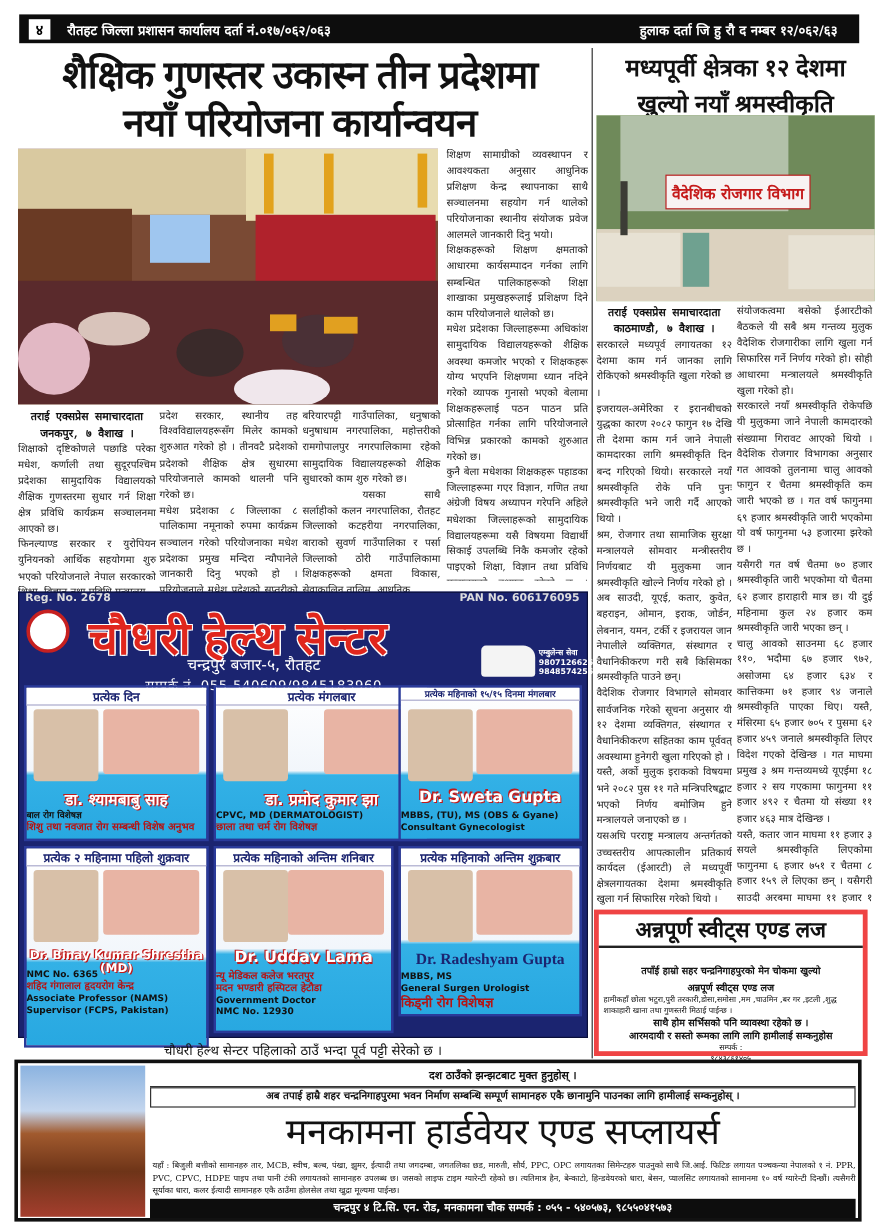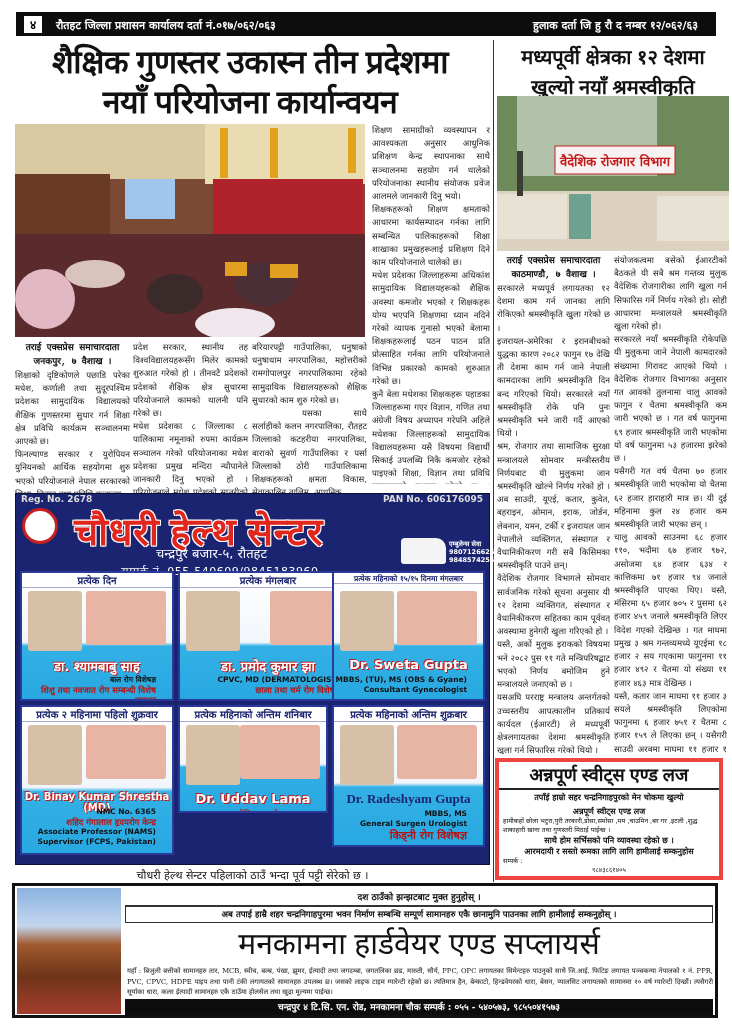--- a/index.html
+++ b/index.html
@@ -28,21 +28,21 @@
   .healthad .logo{position:absolute;left:6px;top:14px;width:36px;height:36px;border-radius:50%;background:#fff;border:3px solid #c62020}
   .healthad .addr{position:absolute;left:140px;top:50px;font-size:13px;color:#fff}
   .healthad .phone{position:absolute;left:105px;top:69px;font-size:11px;color:#fff;letter-spacing:0.5px}
   .healthad .amb{position:absolute;left:385px;top:44px;width:45px;height:26px;background:#f4f4f4;border-radius:4px 10px 3px 3px}
   .healthad .ambtext{position:absolute;left:433px;top:46px;font-size:6.5px;color:#fff;line-height:8px;font-weight:bold}
   .card{position:absolute;background:linear-gradient(#fff 0,#f2f6fb 55%,#33b1e6 58%,#28a8e1 100%);border:2px solid #2a3a9a;overflow:hidden}
   .card .ct{position:absolute;left:0;right:0;top:0;text-align:center;font-size:10px;font-weight:bold;color:#1b2470;background:#fff;border-bottom:1px solid #aac}
   .card .pic{position:absolute;left:6px;top:18px;width:54px;height:60px;background:#d8c0a8;border-radius:3px}
   .card .pic2{position:absolute;right:6px;top:18px;width:80px;height:54px;background:#e8b4a4;border-radius:3px}
   .card .nm{position:absolute;left:0;right:0;top:84px;text-align:center;font-weight:bold;font-size:13px;color:#fff;text-shadow:1px 1px 0 #c21a1a,-1px -1px 0 #c21a1a}
-  .card .ln{position:absolute;left:0;right:16px;text-align:right;font-size:7.5px;font-weight:bold;color:#111;line-height:10px}
+  .card .ln{position:absolute;left:0;right:0;text-align:left;font-size:7.5px;font-weight:bold;color:#111;line-height:10px}
   .card .red{color:#b51414;font-size:8.5px}
   .healthad .foot{position:absolute;left:0;right:0;bottom:-18px;text-align:center;color:#111;font-size:11px}
   
   .sweets{left:495px;top:758px;width:228px;height:122px;border:4px solid #ef4444;text-align:center}
   .sweets .t{font-weight:bold;font-size:18px;line-height:26px;border-bottom:2px solid #222;font-family:"Liberation Sans",sans-serif}
   .sweets .s{font-size:8px;line-height:11px;font-weight:bold}
   .sweets .xs{font-size:6.5px;line-height:9px;text-align:left;padding:0 4px}
   
   .hw{left:12px;top:883px;width:706px;height:135px;border:3px solid #111}
   .hw .img{position:absolute;left:2px;top:2px;width:104px;height:126px;background:linear-gradient(#8bb3e0 0,#c4d6ee 30%,#a15a2e 45%,#6e3418 70%,#a43e2e 100%)}
@@ -185,31 +185,31 @@
   </div>
   <div class="card" style="left:316px;top:77px;width:153px;height:130px">
     <div class="ct" style="font-size:7.5px">प्रत्येक महिनाको १५/१५ दिनमा मंगलबार</div>
     <div class="pic"></div>
     <div class="pic2"></div>
     <div class="nm">Dr. Sweta Gupta</div>
     <div class="ln" style="top:102px">MBBS, (TU), MS (OBS &amp; Gyane)</div>
     <div class="ln" style="top:112px">Consultant Gynecologist</div>
   </div>
 
-  <div class="card" style="left:4px;top:211px;width:154px;height:150px">
+  <div class="card" style="left:4px;top:211px;width:154px;height:168px">
     <div class="ct">प्रत्येक २ महिनामा पहिलो शुक्रवार</div>
     <div class="pic"></div>
     <div class="pic2"></div>
     <div class="nm" style="font-size:10px">Dr. Binay Kumar Shrestha (MD)</div>
     <div class="ln" style="top:100px">NMC No. 6365</div>
     <div class="ln red" style="top:110px">शहिद गंगालाल हृदयरोग केन्द्र</div>
     <div class="ln" style="top:120px">Associate Professor (NAMS)</div>
     <div class="ln" style="top:130px">Supervisor (FCPS, Pakistan)</div>
   </div>
-  <div class="card" style="left:162px;top:211px;width:150px;height:108px">
+  <div class="card" style="left:162px;top:211px;width:150px;height:156px">
     <div class="ct">प्रत्येक महिनाको अन्तिम शनिबार</div>
     <div class="pic"></div>
     <div class="pic2"></div>
     <div class="nm">Dr. Uddav Lama</div>
     <div class="ln red" style="top:102px">न्यू मेडिकल कलेज भरतपुर</div>
     <div class="ln red" style="top:112px">मदन भण्डारी हस्पिटल हेटौडा</div>
     <div class="ln" style="top:122px">Government Doctor</div>
     <div class="ln" style="top:131px">NMC No. 12930</div>
   </div>
   <div class="card" style="left:316px;top:211px;width:153px;height:142px">
@@ -219,26 +219,26 @@
     <div class="nm" style="color:#1b2470;text-shadow:none;font-family:'Liberation Serif',serif">Dr. Radeshyam Gupta</div>
     <div class="ln" style="top:102px">MBBS, MS</div>
     <div class="ln" style="top:112px">General Surgen Urologist</div>
     <div class="ln red" style="top:124px;font-size:11px">किड्नी रोग विशेषज्ञ</div>
   </div>
   <div class="foot">चौधरी हेल्थ सेन्टर पहिलाको ठाउँ भन्दा पूर्व पट्टी सेरेको छ ।</div>
 </div>
 
 <div class="abs sweets">
   <div class="t">अन्नपूर्ण स्वीट्स एण्ड लज</div>
-  <div class="s" style="margin-top:2px">तपाँई हाम्रो सहर चन्द्रनिगाहपुरको मेन चोकमा खुल्यो</div>
+  <div class="s" style="margin-top:14px">तपाँई हाम्रो सहर चन्द्रनिगाहपुरको मेन चोकमा खुल्यो</div>
   <div class="s" style="margin-top:3px">अन्नपूर्ण स्वीट्स एण्ड लज</div>
   <div class="xs">हामीकहाँ छोला भटुरा,पुरी तरकारी,डोसा,समोसा ,मम ,चाउमिन ,बर गर ,इटली ,शुद्ध शाकाहारी खाना तथा गुणस्तरी मिठाई पाईन्छ ।</div>
   <div class="s">साथै होम सर्भिसको पनि व्यावस्था रहेको छ ।</div>
   <div class="s">आरमदायी र सस्तो रूमका लागि लागि हामीलाई सम्कनुहोस</div>
-  <div class="xs" style="text-align:left">सम्पर्क :</div>
+  <div class="xs" style="text-align:center">सम्पर्क :</div>
   <div class="xs" style="text-align:center">९८४३८६१४०५</div>
 </div>
 
 <div class="abs hw">
   <div class="img"></div>
   <div class="bar1">दश ठाउँको झन्झटबाट मुक्त हुनुहोस् ।</div>
   <div class="bar2">अब तपाई हाम्रै शहर चन्द्रनिगाहपुरमा भवन निर्माण सम्बन्धि सम्पूर्ण सामानहरु एकै छानामुनि पाउनका लागि हामीलाई सम्कनुहोस् ।</div>
   <div class="name">मनकामना हार्डवेयर एण्ड सप्लायर्स</div>
   <div class="desc">यहाँ : बिजुली बत्तीको सामानहरु तार, MCB, स्वीच, बल्ब, पंखा, झुमर, ईत्यादी तथा जगदम्बा, जगतलिका छड, मारुती, सौर्य, PPC, OPC लगायतका सिमेन्टहरु पाउनुको साथै जि.आई. फिटिङ लगायत पञ्चकन्या नेपालको १ नं. PPR, PVC, CPVC, HDPE पाइप तथा पानी टंकी लगायतको सामानहरु उपलब्ध छ। जसको लाइफ टाइम ग्यारेन्टी रहेको छ। त्यतिमात्र हैन, बेन्काटो, हिन्डवेयरको धारा, बेसन, प्यालसिट लगायतको सामानमा १० वर्ष ग्यारेन्टी दिन्छौं। त्यसैगरी सूर्याका धारा, कलर ईत्यादी सामानहरु एकै ठाउँमा होलसेल तथा खुद्रा मूल्यमा पाईन्छ।</div>
   <div class="contact">चन्द्रपुर ४ टि.सि. एन. रोड, मनकामना चौक सम्पर्क : ०५५ - ५४०५७३, ९८५५०४१५७३</div>

